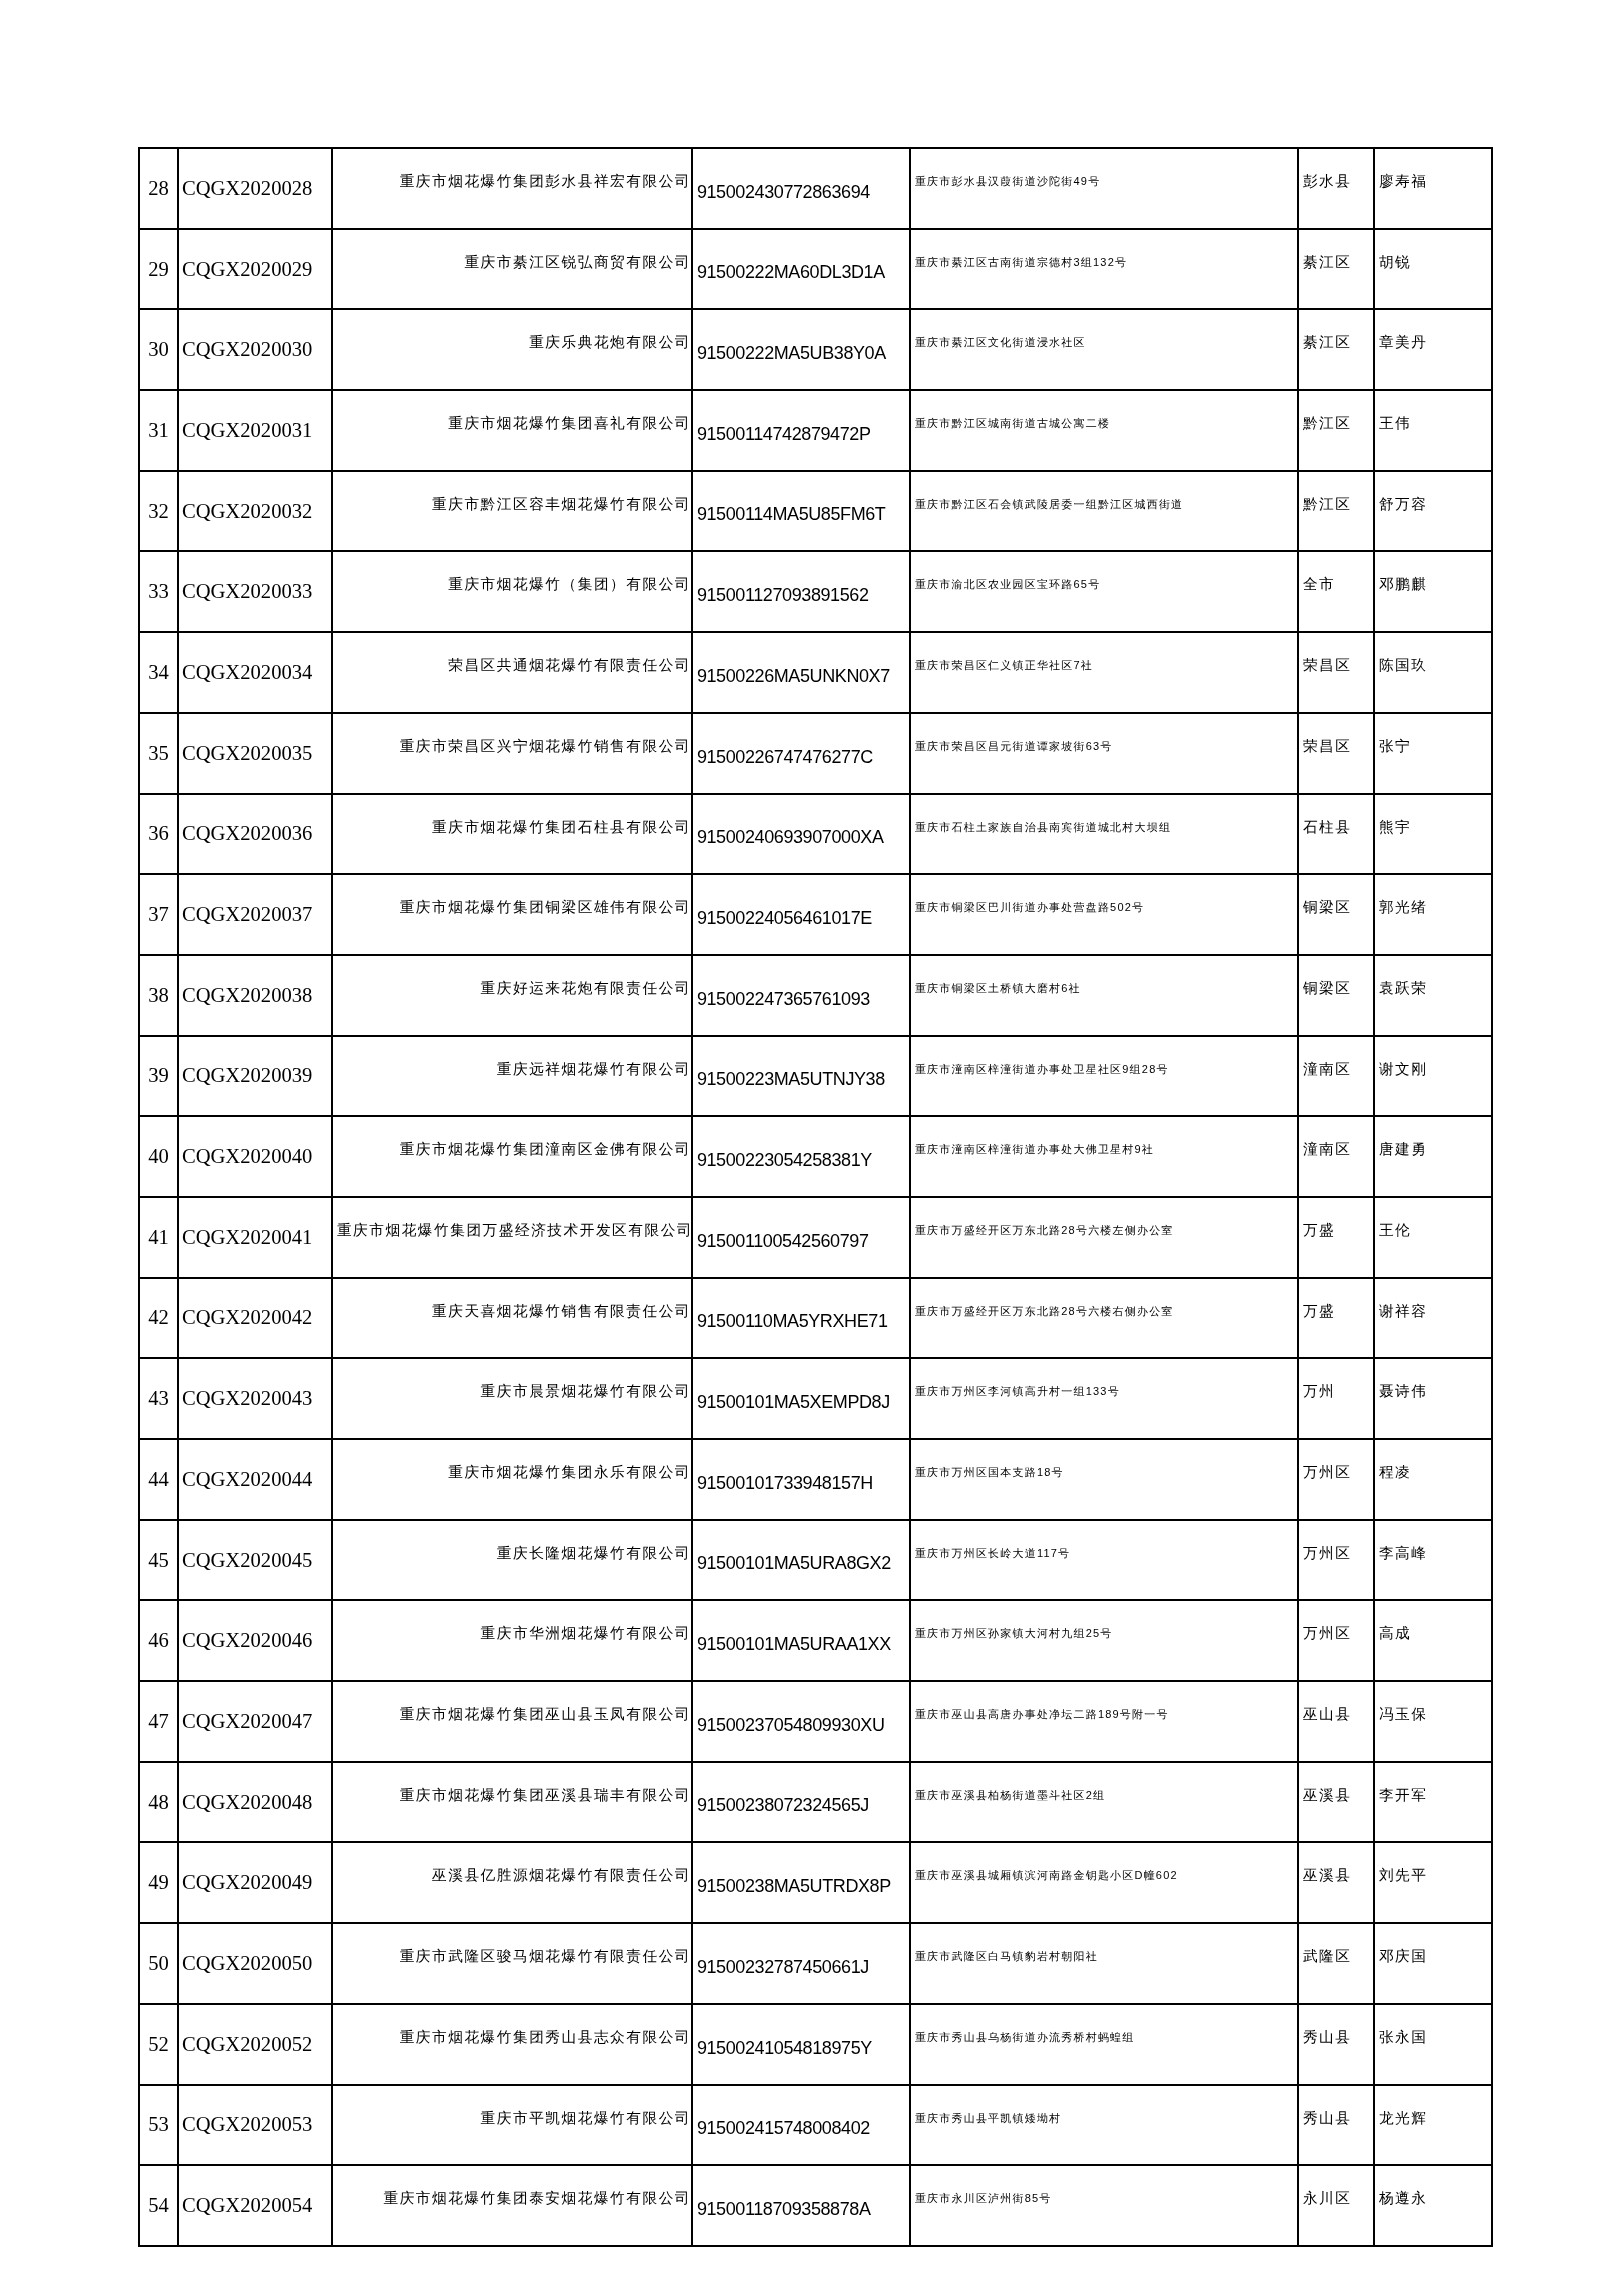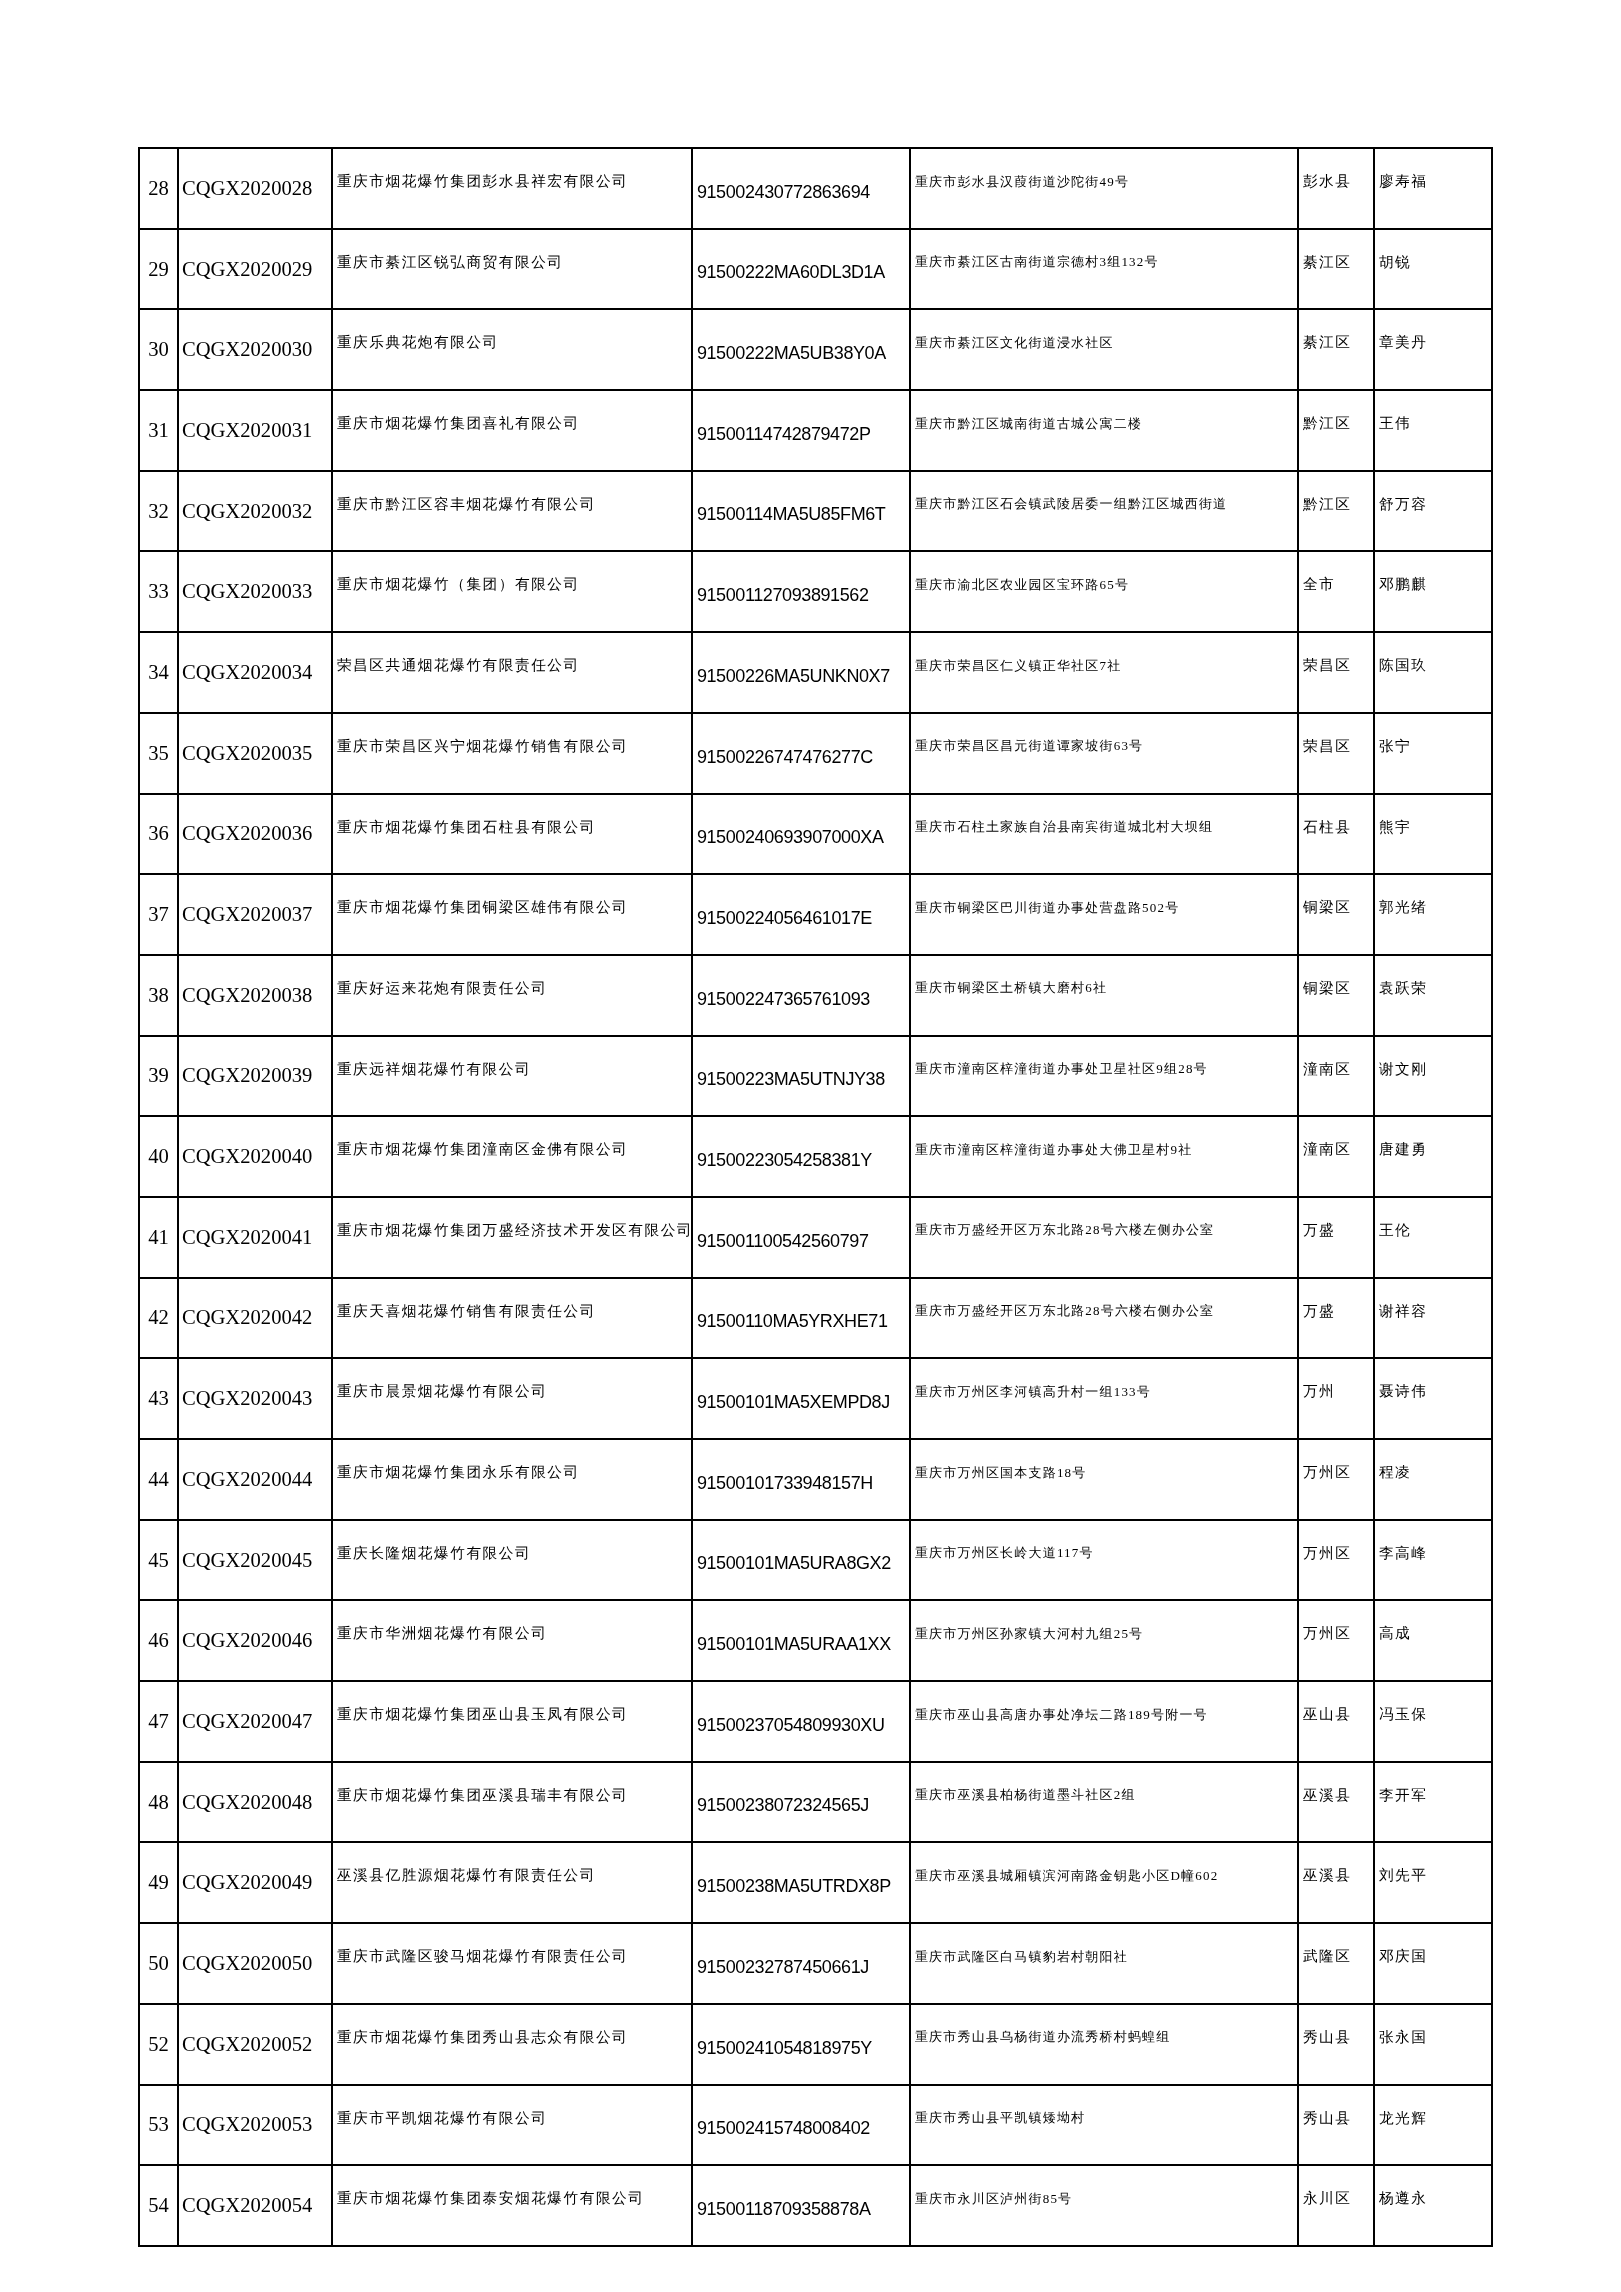--- a/index.html
+++ b/index.html
@@ -23,23 +23,23 @@
   }
   col.c-idx { width: 39px; }
   col.c-code { width: 154px; }
   col.c-name { width: 360px; }
   col.c-credit { width: 218px; }
   col.c-addr { width: 388px; }
   col.c-region { width: 76px; }
   col.c-person { width: 118px; }
   td.idx { font-family: "Liberation Serif", "DejaVu Serif", serif; font-size: 20.6px; text-align: center; }
   td.code { font-family: "Liberation Serif", "DejaVu Serif", serif; font-size: 20.6px; text-align: left; padding-left: 2.9px !important; }
-  td.name { font-family: "DejaVu Sans", sans-serif; font-size: 14.7px; padding-left: 3.9px !important; padding-bottom: 13.7px !important; letter-spacing: 1.5px; }
+  td.name { font-family: "DejaVu Sans", sans-serif; font-size: 14.7px; padding-left: 3.9px !important; padding-bottom: 13.7px !important; letter-spacing: 1.5px; text-align: right; }
   td.credit { font-family: "Liberation Sans Narrow", "Liberation Sans", sans-serif; font-size: 18px; padding-left: 3.9px !important; padding-top: 7.8px !important; letter-spacing: -0.4px; }
-  td.addr { font-family: Liberation Serif, serif; font-size: 13px; padding-left: 3.9px !important; padding-bottom: 13.7px !important; letter-spacing: 1.2px; }
+  td.addr { font-family: Liberation Sans, sans-serif; font-size: 11px; padding-left: 3.9px !important; padding-bottom: 13.7px !important; letter-spacing: 1.2px; }
   td.region { font-family: "DejaVu Sans", sans-serif; font-size: 14.7px; padding-left: 3.9px !important; padding-bottom: 13.7px !important; letter-spacing: 1.5px; }
   td.person { font-family: Liberation Sans, sans-serif; font-size: 14.7px; padding-left: 3.9px !important; padding-bottom: 13.7px !important; letter-spacing: 1.5px; }
 </style>
 </head>
 <body>
 
 <div class="page">
   <table class="registry">
     <colgroup>
       <col class="c-idx">

